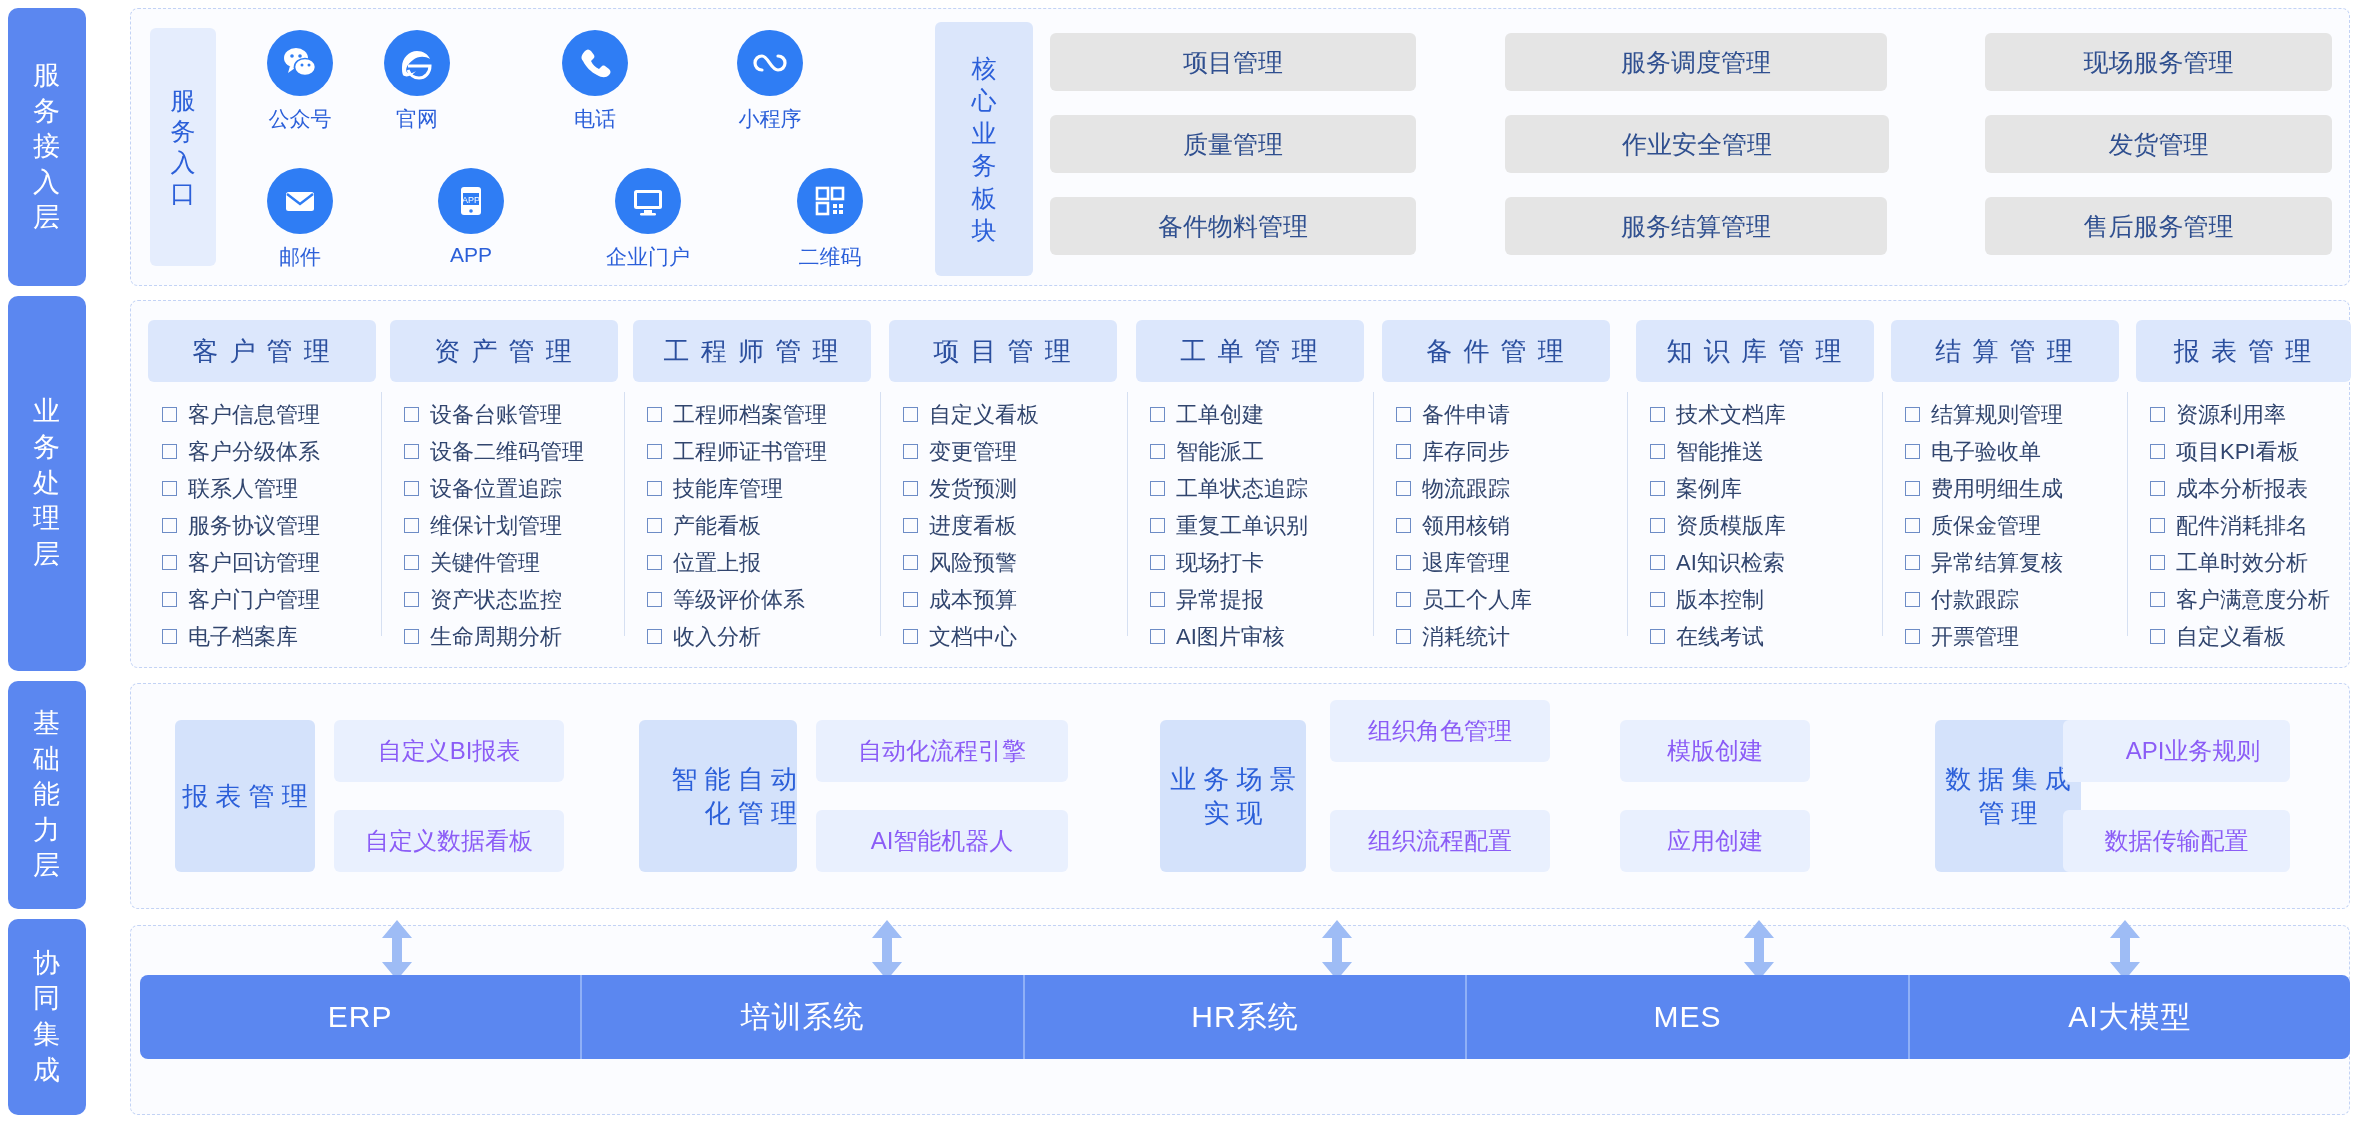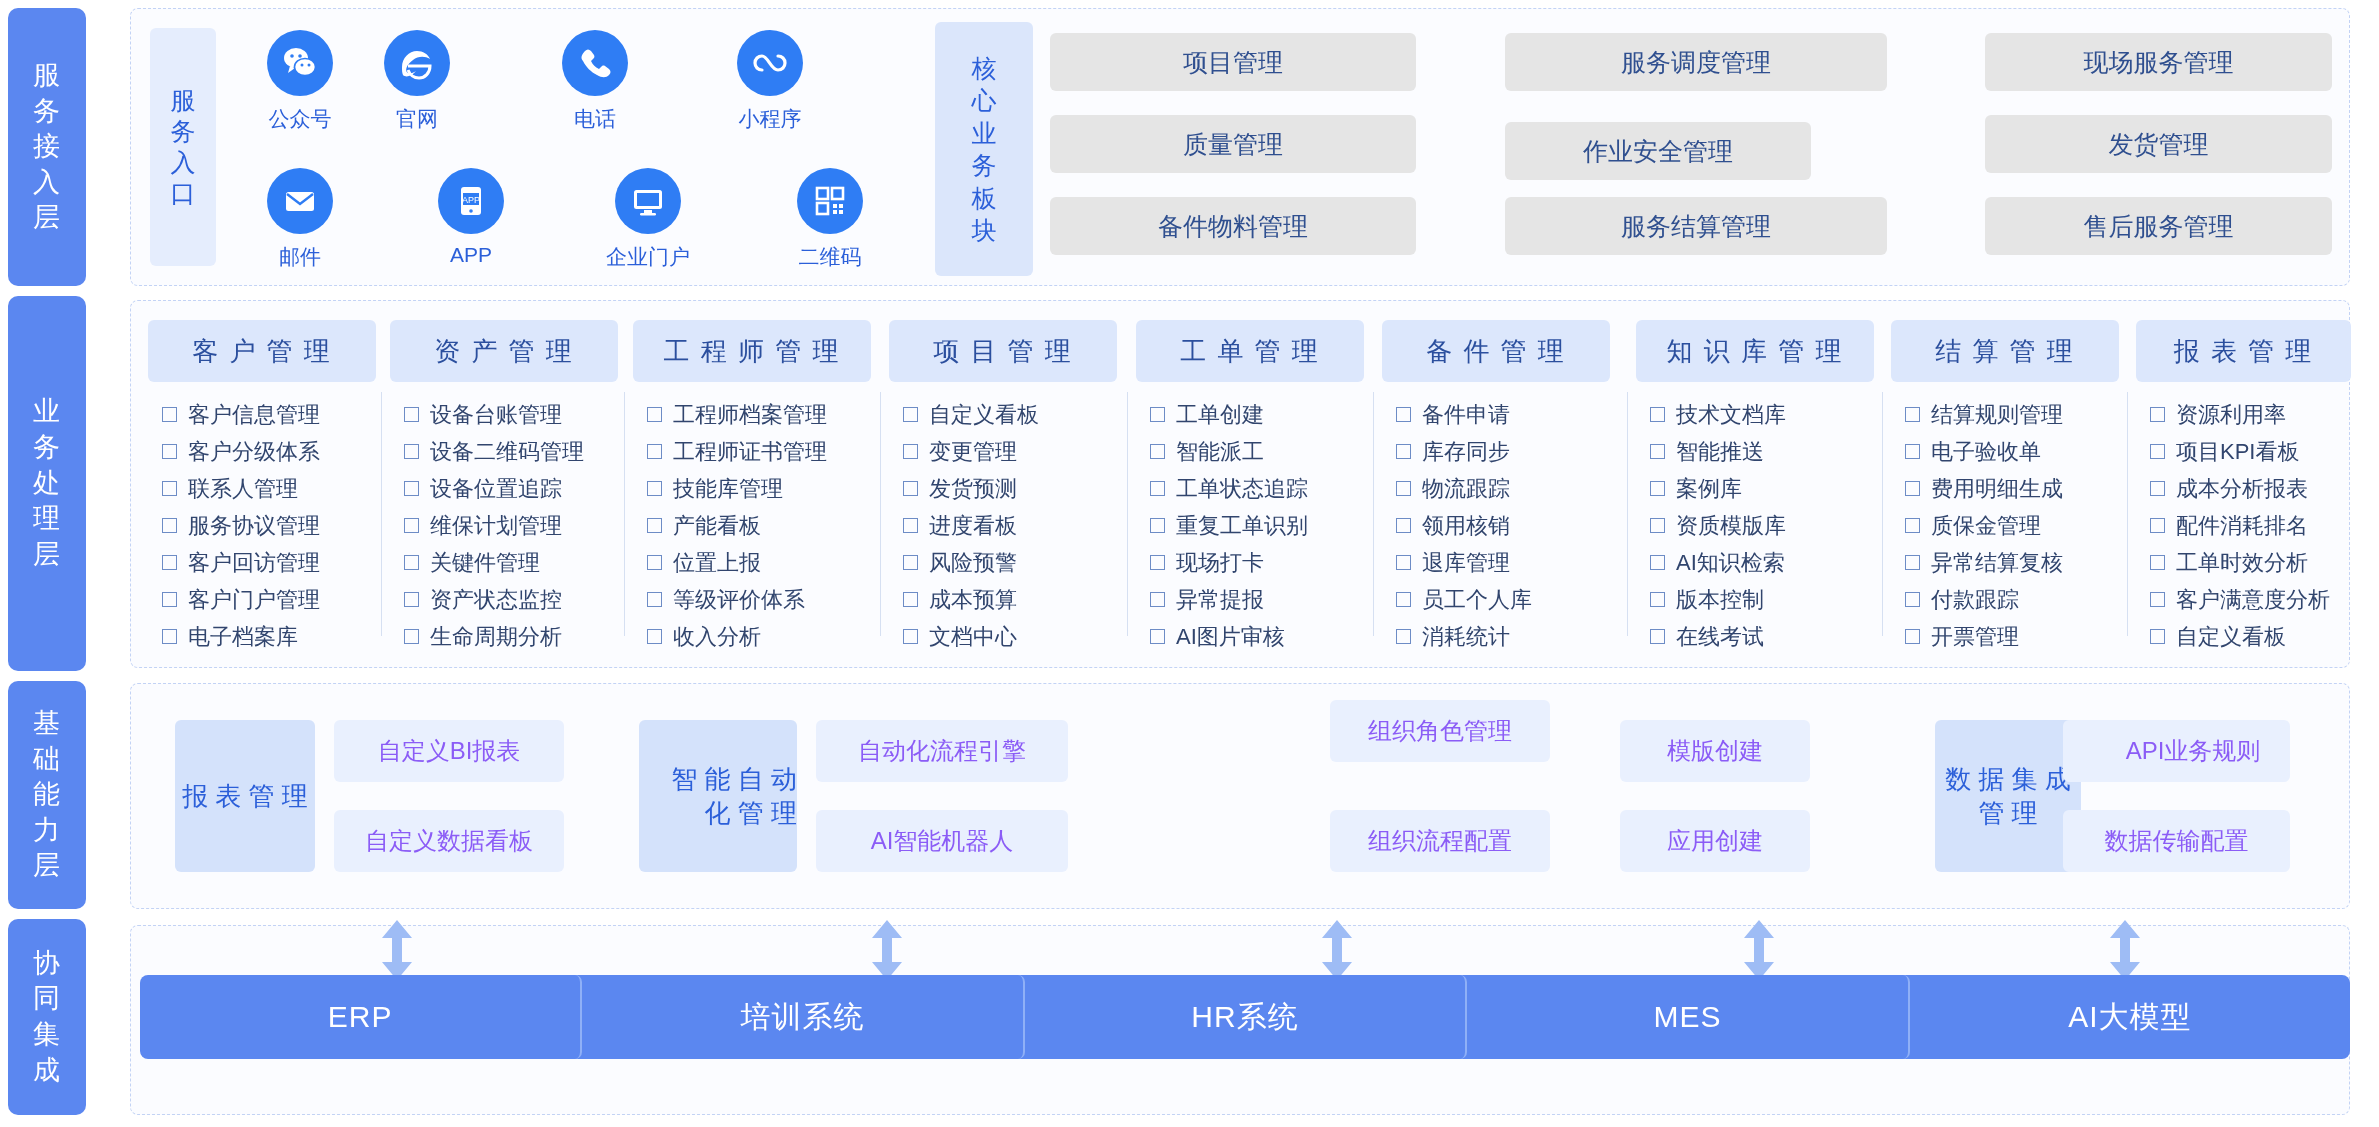--- a/index.html
+++ b/index.html
@@ -193,21 +193,20 @@
   .integration-bar .seg {
     flex: 1;
     display: flex;
     align-items: center;
     justify-content: center;
     color: #ffffff;
     font-size: 30px;
     letter-spacing: 1px;
     border-right: 2px solid #8fb0f7;
     box-sizing: border-box;
-    border-radius: 7px;
   }
   .integration-bar .seg:last-child { border-right: none; }
 
   .arrow {
     position: absolute;
     width: 34px;
     height: 60px;
   }
 </style>
 </head>
@@ -356,21 +355,21 @@
 
   <div class="core-box" style="left:935px; top:22px; width:98px; height:254px;">
     <div>核<br>心<br>业<br>务<br>板<br>块</div>
   </div>
 
   <div class="biz-chip" style="left:1050px; top:33px; width:366px; height:58px;">项目管理</div>
   <div class="biz-chip" style="left:1505px; top:33px; width:382px; height:58px;">服务调度管理</div>
   <div class="biz-chip" style="left:1985px; top:33px; width:347px; height:58px;text-align:center;">现场服务管理</div>
 
   <div class="biz-chip" style="left:1050px; top:115px; width:366px; height:58px;">质量管理</div>
-  <div class="biz-chip" style="left:1505px; top:122px; width:306px; height:58px;">作业安全管理</div>
+  <div class="biz-chip" style="left:1505px; top:115px; width:384px; height:58px;">作业安全管理</div>
   <div class="biz-chip" style="left:1985px; top:115px; width:347px; height:58px;">发货管理</div>
 
   <div class="biz-chip" style="left:1050px; top:197px; width:366px; height:58px;">备件物料管理</div>
   <div class="biz-chip" style="left:1505px; top:197px; width:382px; height:58px;">服务结算管理</div>
   <div class="biz-chip" style="left:1985px; top:197px; width:347px; height:58px;">售后服务管理</div>
 
   <div class="panel" style="left:130px; top:300px; width:2220px; height:368px;"></div>
 
   <div class="bp-col" style="left:148px;">
     <div class="bp-head">客 户 管 理</div>
@@ -700,20 +699,27 @@
   <div class="cap-title" style="left:639px; top:720px; width:158px; height:152px;text-align:right;">
     <div>
       <span>智 能</span>
       <span>自 动 化</span>
       <span>管 理</span>
     </div>
   </div>
   <div class="cap-chip" style="left:816px; top:720px; width:252px; height:62px;">自动化流程引擎</div>
   <div class="cap-chip" style="left:816px; top:810px; width:252px; height:62px;">AI智能机器人</div>
 
+  <div class="cap-title" style="left:1160px; top:720px; width:146px; height:152px;">
+    <div>
+      <span>业 务</span>
+      <span>场 景</span>
+      <span>实 现</span>
+    </div>
+  </div>
   <div class="cap-chip" style="left:1330px; top:700px; width:220px; height:62px;">组织角色管理</div>
   <div class="cap-chip" style="left:1330px; top:810px; width:220px; height:62px;">组织流程配置</div>
 
   <div class="cap-chip" style="left:1620px; top:720px; width:190px; height:62px;">模版创建</div>
   <div class="cap-chip" style="left:1620px; top:810px; width:190px; height:62px;">应用创建</div>
 
   <div class="cap-title" style="left:1895px; top:720px; width:146px; height:152px;margin-left:40px;">
     <div>
       <span>数 据</span>
       <span>集 成</span>

